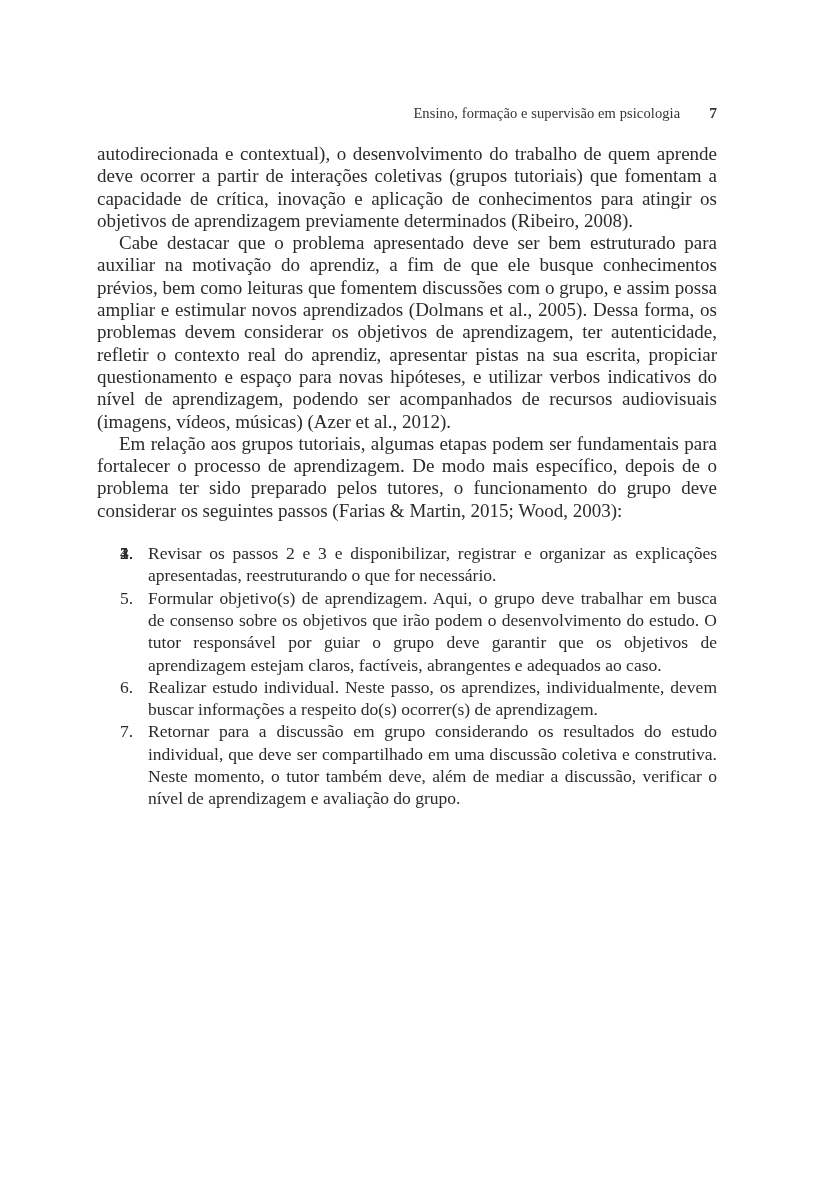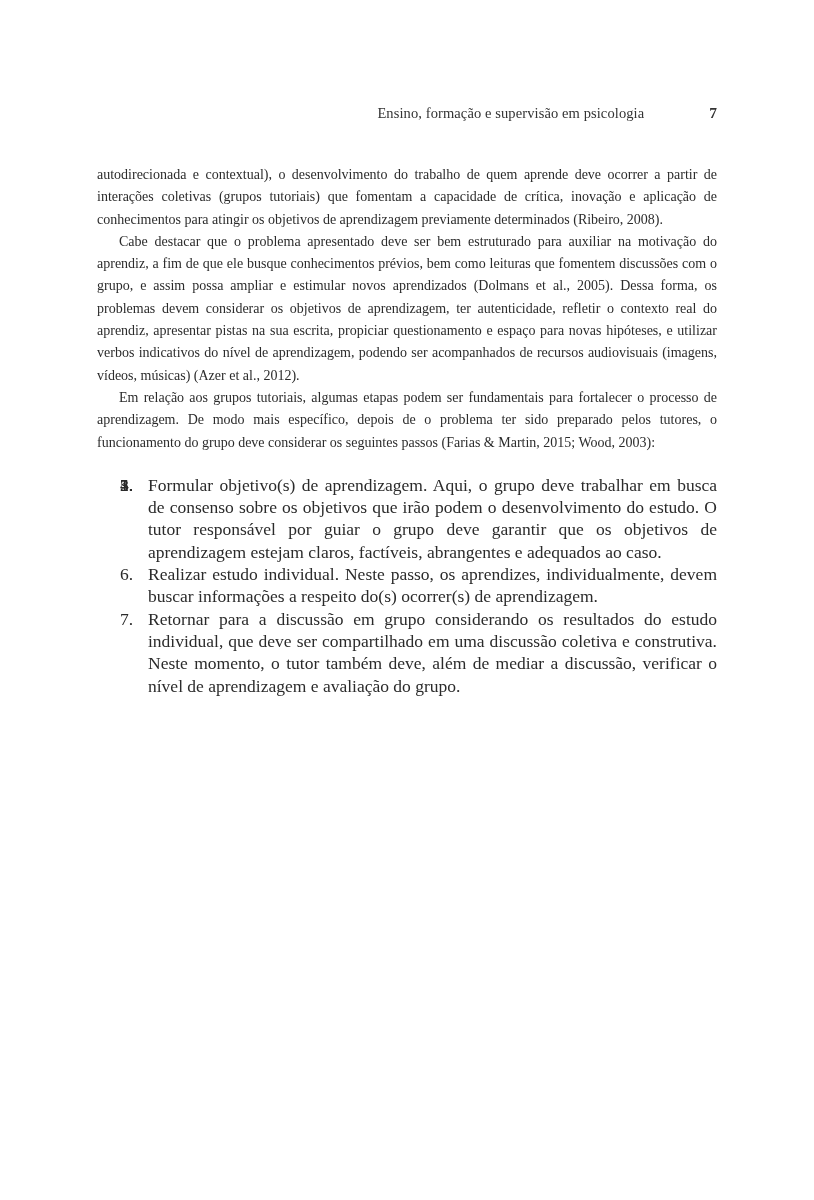--- a/index.html
+++ b/index.html
@@ -26,34 +26,33 @@
     top: 104px;
     width: 620px;
   }
   .running-header {
     display: flex;
     justify-content: flex-end;
     align-items: baseline;
     font-size: 14.5px;
     line-height: 18px;
     color: #333333;
-    margin-bottom: 42px;
-    gap: 36px;
+    margin-bottom: 21px;
   }
   .running-title {
     letter-spacing: 0.1px;
   }
   .page-num {
     font-weight: bold;
     font-size: 15.5px;
     margin-left: 29px;
   }
   .body-par {
     margin: 0;
-    font-size: 14px;
+    font-size: 19px;
     line-height: 22.3px;
     text-align: justify;
     hyphens: auto;
     -webkit-hyphens: auto;
   }
   .body-par.indent {
     text-indent: 22px;
   }
   ol.steps {
     list-style: none;
@@ -97,20 +96,21 @@
         <span class="step-num">1.</span>
       </li>
       <li>
         <span class="step-num">2.</span>
       </li>
       <li>
         <span class="step-num">3.</span>
       </li>
       <li>
         <span class="step-num">4.</span>
+        <span>Revisar os passos 2 e 3 e disponibilizar, registrar e organizar as explicações apresentadas, reestruturando o que for necessário.</span>
       </li>
       <li>
         <span class="step-num">5.</span>
         <span>Formular objetivo(s) de aprendizagem. Aqui, o grupo deve trabalhar em busca de consenso sobre os objetivos que irão podem o desenvolvimento do estudo. O tutor responsável por guiar o grupo deve garantir que os objetivos de aprendizagem estejam claros, factíveis, abrangentes e adequados ao caso.</span>
       </li>
       <li>
         <span class="step-num">6.</span>
         <span>Realizar estudo individual. Neste passo, os aprendizes, individualmente, devem buscar informações a respeito do(s) ocorrer(s) de aprendizagem.</span>
       </li>
       <li>

